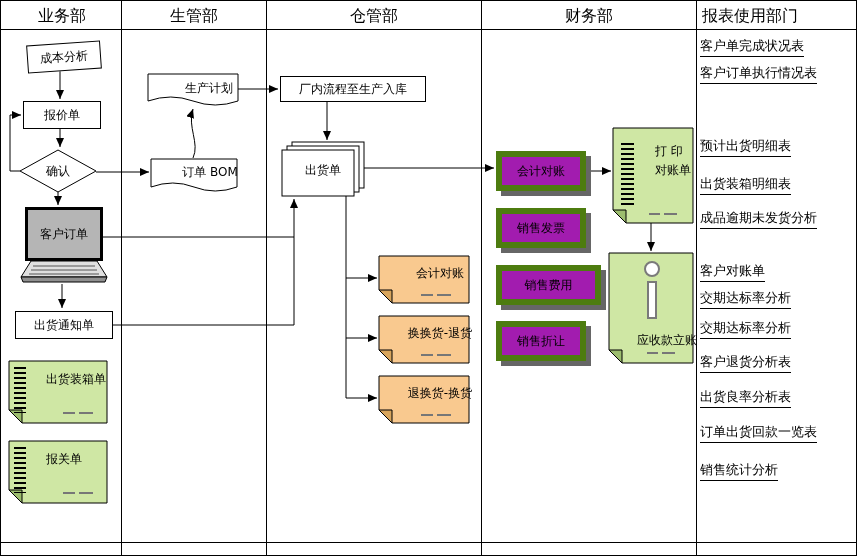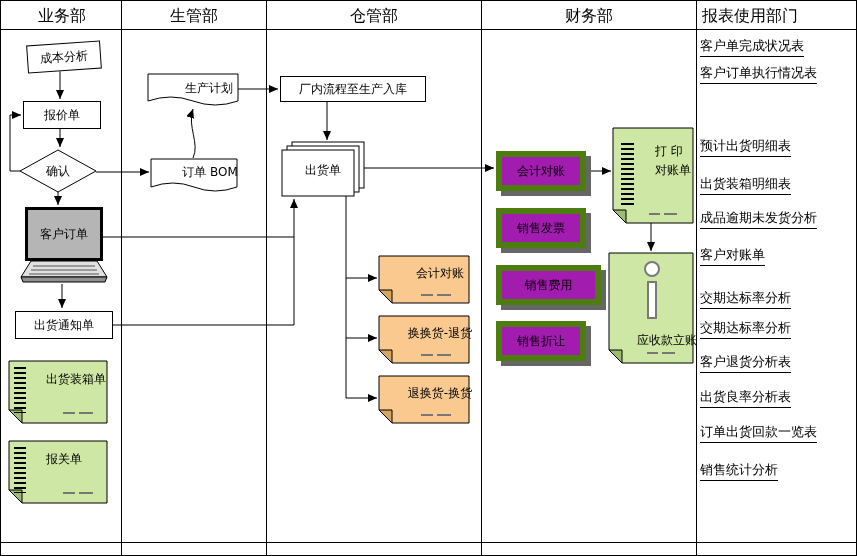--- a/index.html
+++ b/index.html
@@ -154,21 +154,21 @@
 
   <div class="info-circle"></div>
   <div class="info-stem"></div>
   <div class="label center" style="left:610px;top:330px;width:80px;height:18px">应收款立账</div>
 
   <div class="report" style="top:36px">客户单完成状况表</div>
   <div class="report" style="top:63px">客户订单执行情况表</div>
   <div class="report" style="top:136px">预计出货明细表</div>
   <div class="report" style="top:174px">出货装箱明细表</div>
   <div class="report" style="top:208px">成品逾期未发货分析</div>
-  <div class="report" style="top:245px">客户对账单</div>
+  <div class="report" style="top:261px">客户对账单</div>
   <div class="report" style="top:288px">交期达标率分析</div>
   <div class="report" style="top:318px">交期达标率分析</div>
   <div class="report" style="top:352px">客户退货分析表</div>
   <div class="report" style="top:387px">出货良率分析表</div>
   <div class="report" style="top:422px">订单出货回款一览表</div>
   <div class="report" style="top:460px">销售统计分析</div>
 
 </div>
 
 </body></html>

